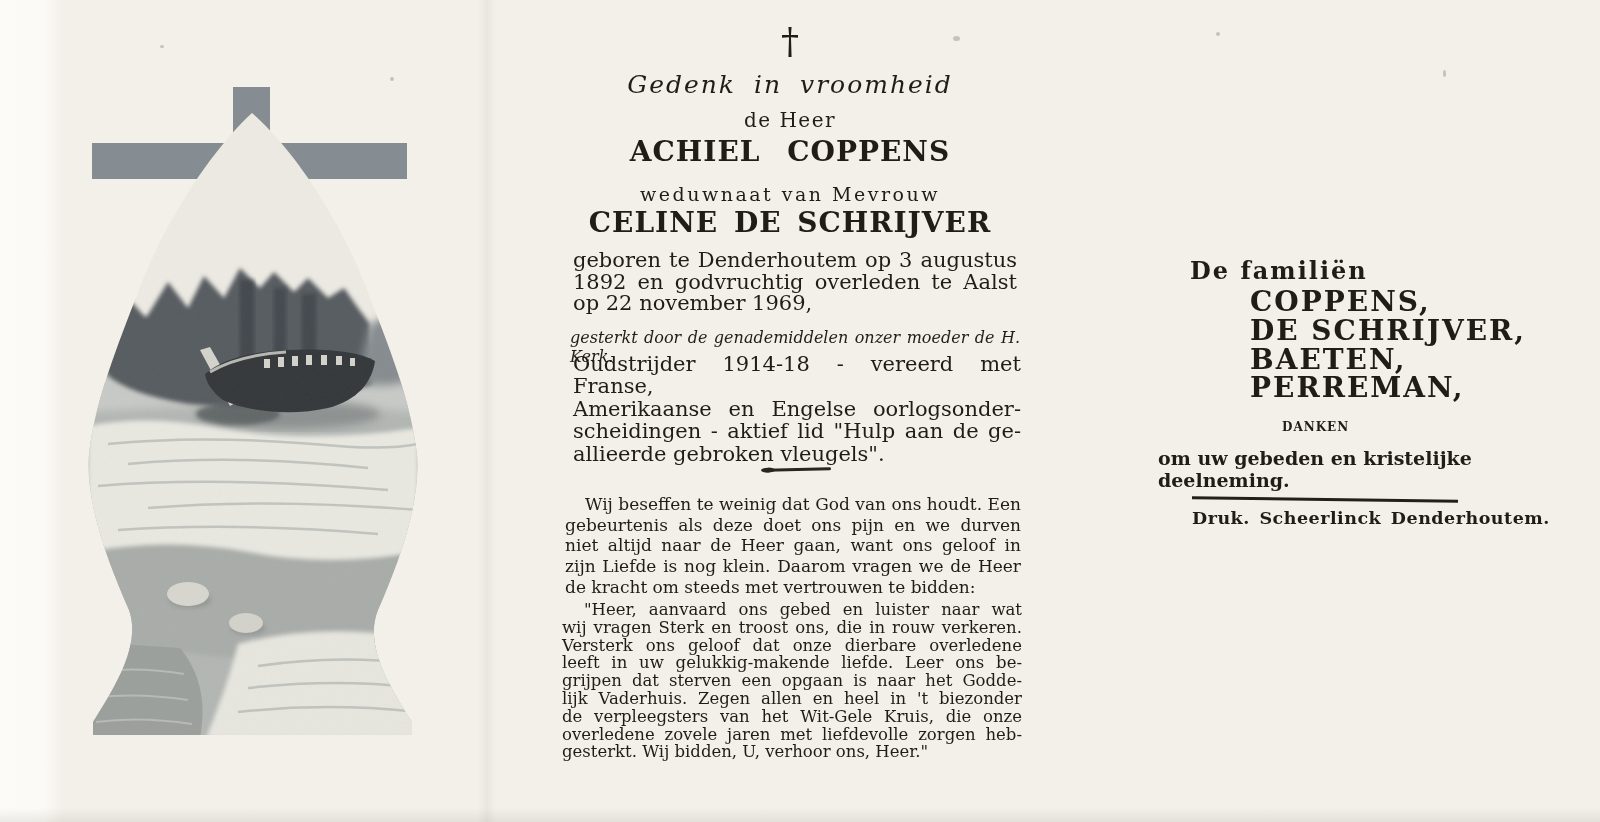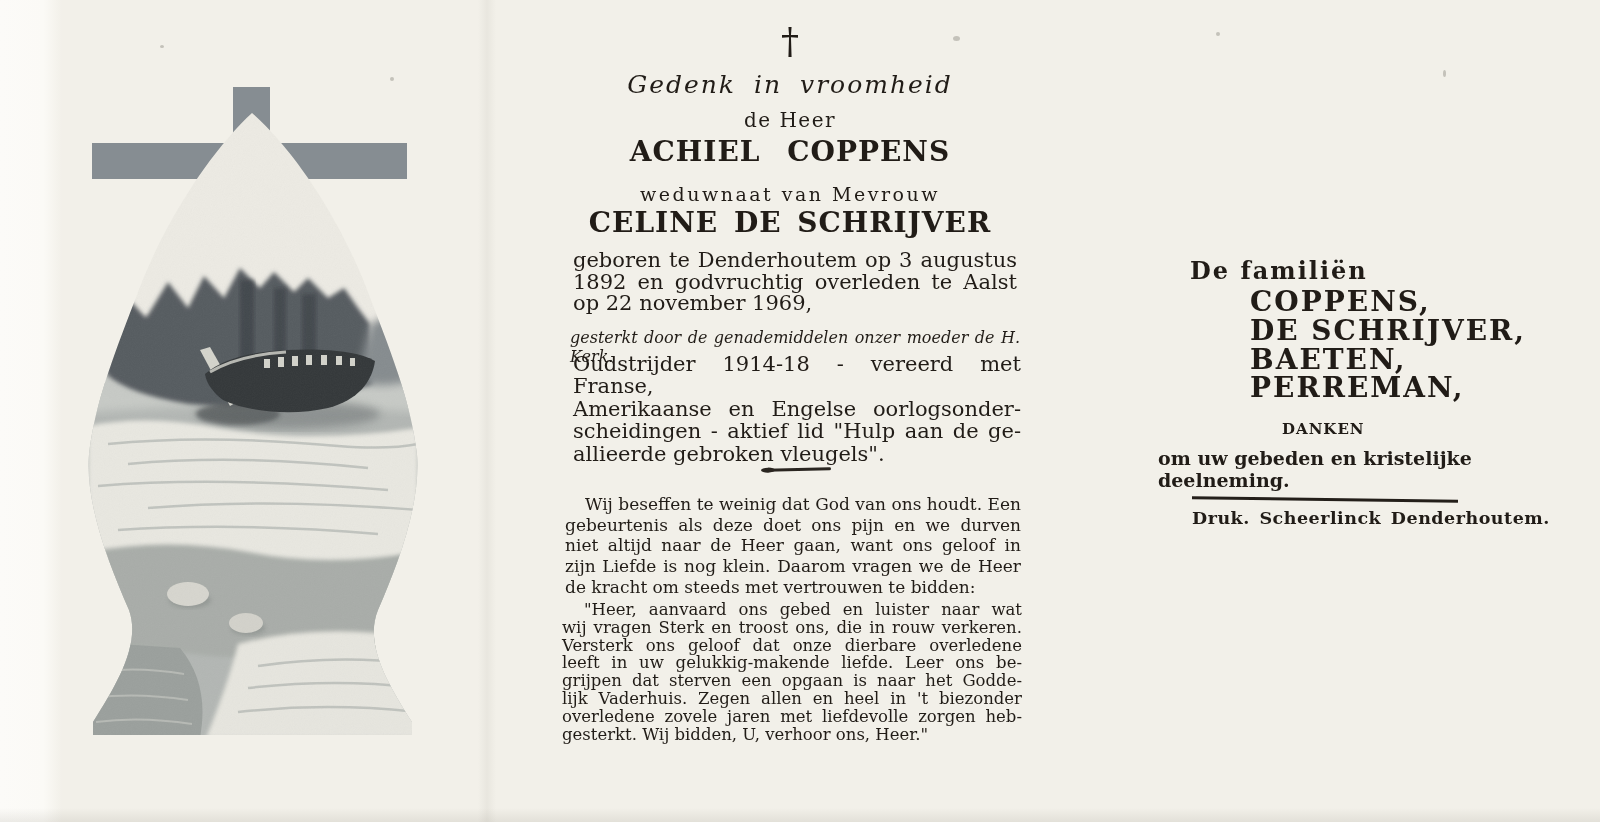--- a/index.html
+++ b/index.html
@@ -38,21 +38,21 @@
   #mid-divider{position:absolute;left:765px;top:468px;width:66px;height:3px;background:#2a2520;transform:rotate(-1.2deg);border-radius:2px;}
   #mid-divider:before{content:"";position:absolute;left:-4px;top:-1px;width:14px;height:5px;background:#2a2520;border-radius:50%;}
   #reflection{position:absolute;left:565px;top:494px;width:456px;font-size:17px;line-height:20.7px;}
   #reflection div:first-child{text-indent:20px;}
   #prayer{position:absolute;left:562px;top:601px;width:460px;font-size:16.5px;line-height:17.8px;}
   #prayer div:first-child{text-indent:22px;}
 
   
   #rp-heading{position:absolute;left:1190px;top:256px;font-size:24px;font-weight:bold;letter-spacing:2px;}
   #rp-names{position:absolute;left:1250px;top:288px;font-size:28px;font-weight:bold;letter-spacing:2px;line-height:28.8px;}
-  #rp-thanks{position:absolute;left:1282px;top:420px;font-size:15px;font-weight:bold;letter-spacing:1px;}
+  #rp-thanks{position:absolute;left:1282px;top:420px;font-size:12px;font-weight:bold;letter-spacing:1px;}
   #rp-gratitude{position:absolute;left:1158px;top:447px;width:375px;font-size:19px;font-weight:bold;}
   #rp-rule{position:absolute;left:1192px;top:498px;width:266px;height:2.5px;background:#241f1a;transform:rotate(0.8deg);}
   #rp-printer{position:absolute;left:1192px;top:508px;font-size:17.5px;font-weight:bold;letter-spacing:0.5px;word-spacing:3px;}
 </style>
 </head>
 <body>
 
 <div id="page">
 
   <div id="scan-edge"></div>
@@ -186,20 +186,21 @@
       <div>zijn Liefde is nog klein. Daarom vragen we de Heer</div>
       <div>de kracht om steeds met vertrouwen te bidden:</div>
     </div>
   <div id="prayer" class="lines jst">
       <div>"Heer, aanvaard ons gebed en luister naar wat</div>
       <div>wij vragen Sterk en troost ons, die in rouw verkeren.</div>
       <div>Versterk ons geloof dat onze dierbare overledene</div>
       <div>leeft in uw gelukkig-makende liefde. Leer ons be-</div>
       <div>grijpen dat sterven een opgaan is naar het Godde-</div>
       <div>lijk Vaderhuis. Zegen allen en heel in 't biezonder</div>
+      <div>de verpleegsters van het Wit-Gele Kruis, die onze</div>
       <div>overledene zovele jaren met liefdevolle zorgen heb-</div>
       <div>gesterkt. Wij bidden, U, verhoor ons, Heer."</div>
     </div>
 
   <div id="rp-heading">De familiën</div>
   <div id="rp-names" class="lines">
       <div>COPPENS,</div>
       <div>DE SCHRIJVER,</div>
       <div>BAETEN,</div>
       <div>PERREMAN,</div>

